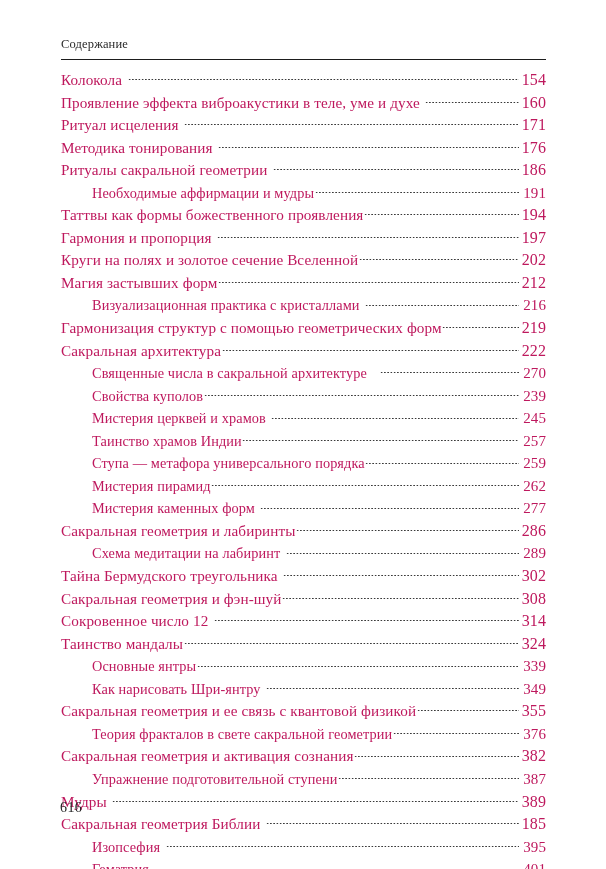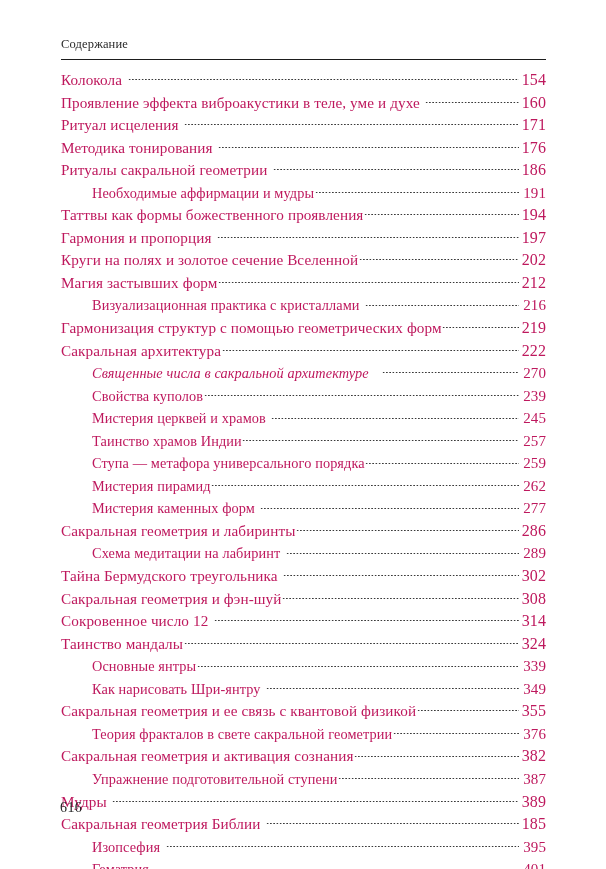--- a/index.html
+++ b/index.html
@@ -84,21 +84,20 @@
     letter-spacing: 0.1px;
   }
 
   
   .toc-entry.gap-before .entry-title {
     padding-right: 5px;
   }
 
   .toc-entry.gap-wide .entry-title {
     padding-right: 13px;
-    font-style: italic;
   }
 
   .leader {
     flex: 1 1 auto;
     min-width: 4px;
     overflow: hidden;
     position: relative;
     height: 1em;
     margin: 0 0.5px;
   }

